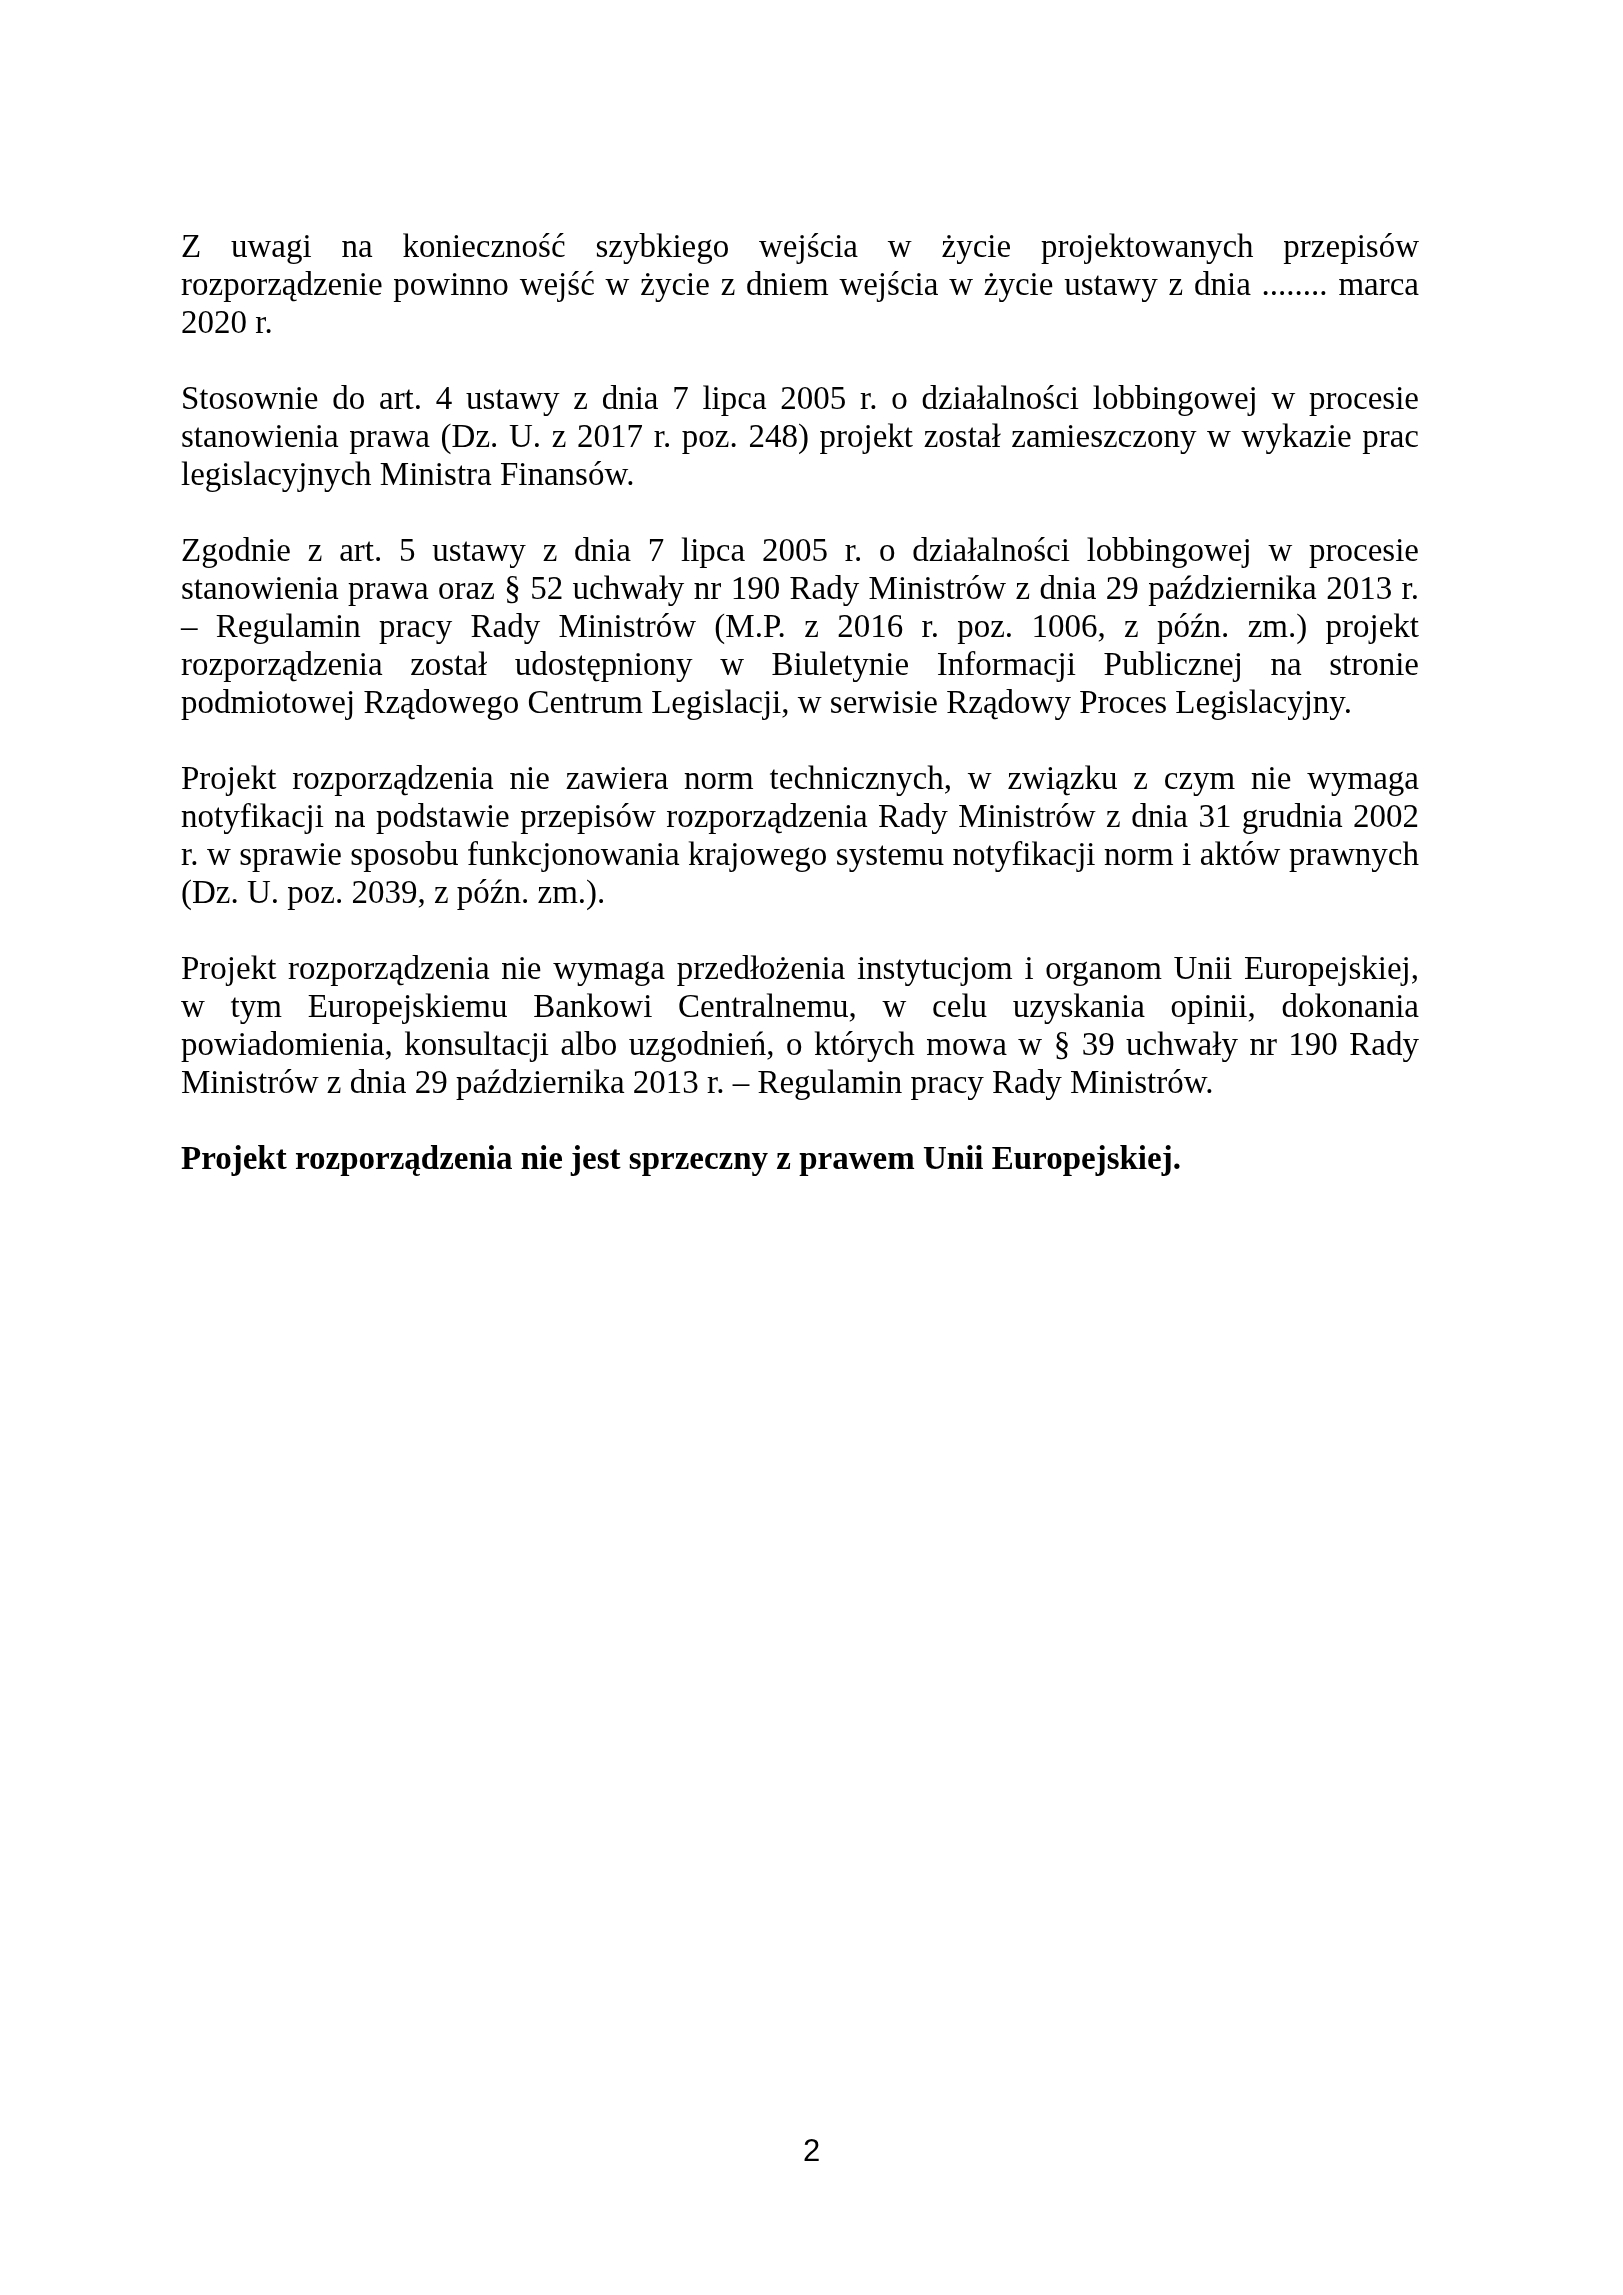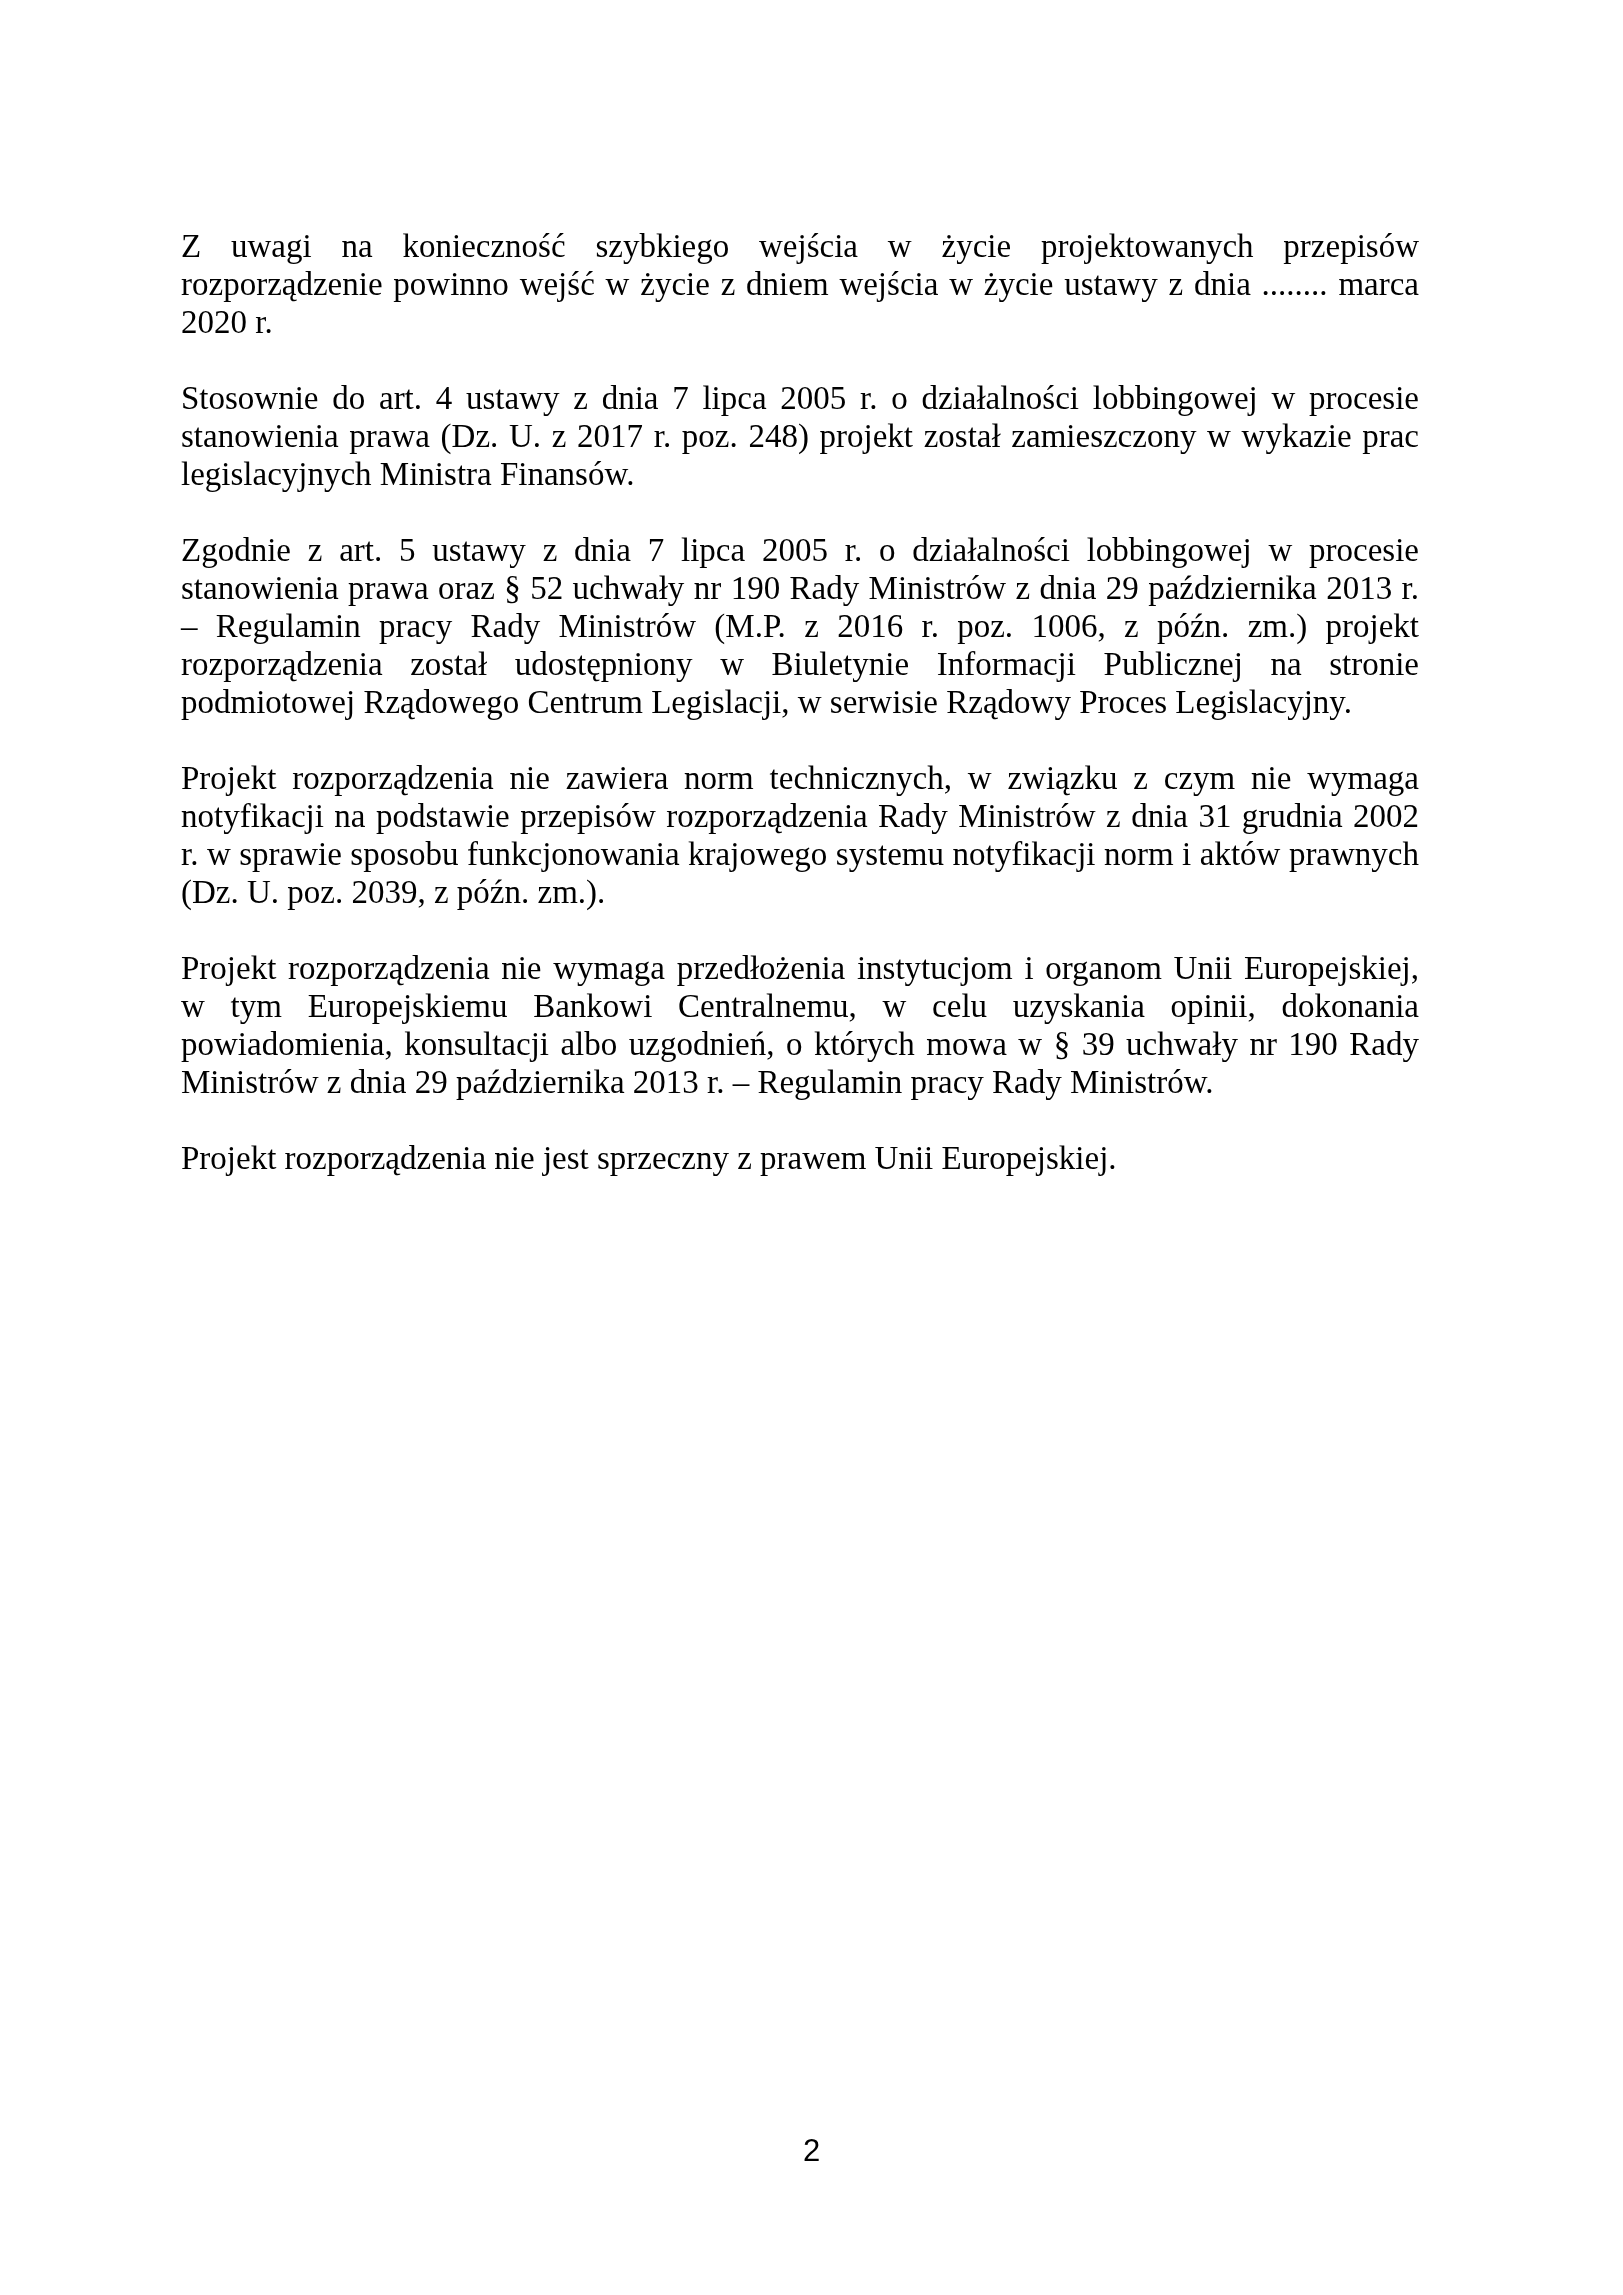--- a/index.html
+++ b/index.html
@@ -32,20 +32,21 @@
     line-height: 38px;
     color: #000000;
   }
   .content p {
     margin: 0 0 38px 0;
     text-align: justify;
     text-justify: inter-word;
   }
   .content p:last-child {
     margin-bottom: 0;
+    font-weight: bold;
   }
   .footer {
     position: absolute;
     left: 0;
     top: 2135px;
     width: 1623px;
     text-align: center;
     font-family: "Liberation Sans", sans-serif;
     font-size: 31px;
     line-height: 31px;

